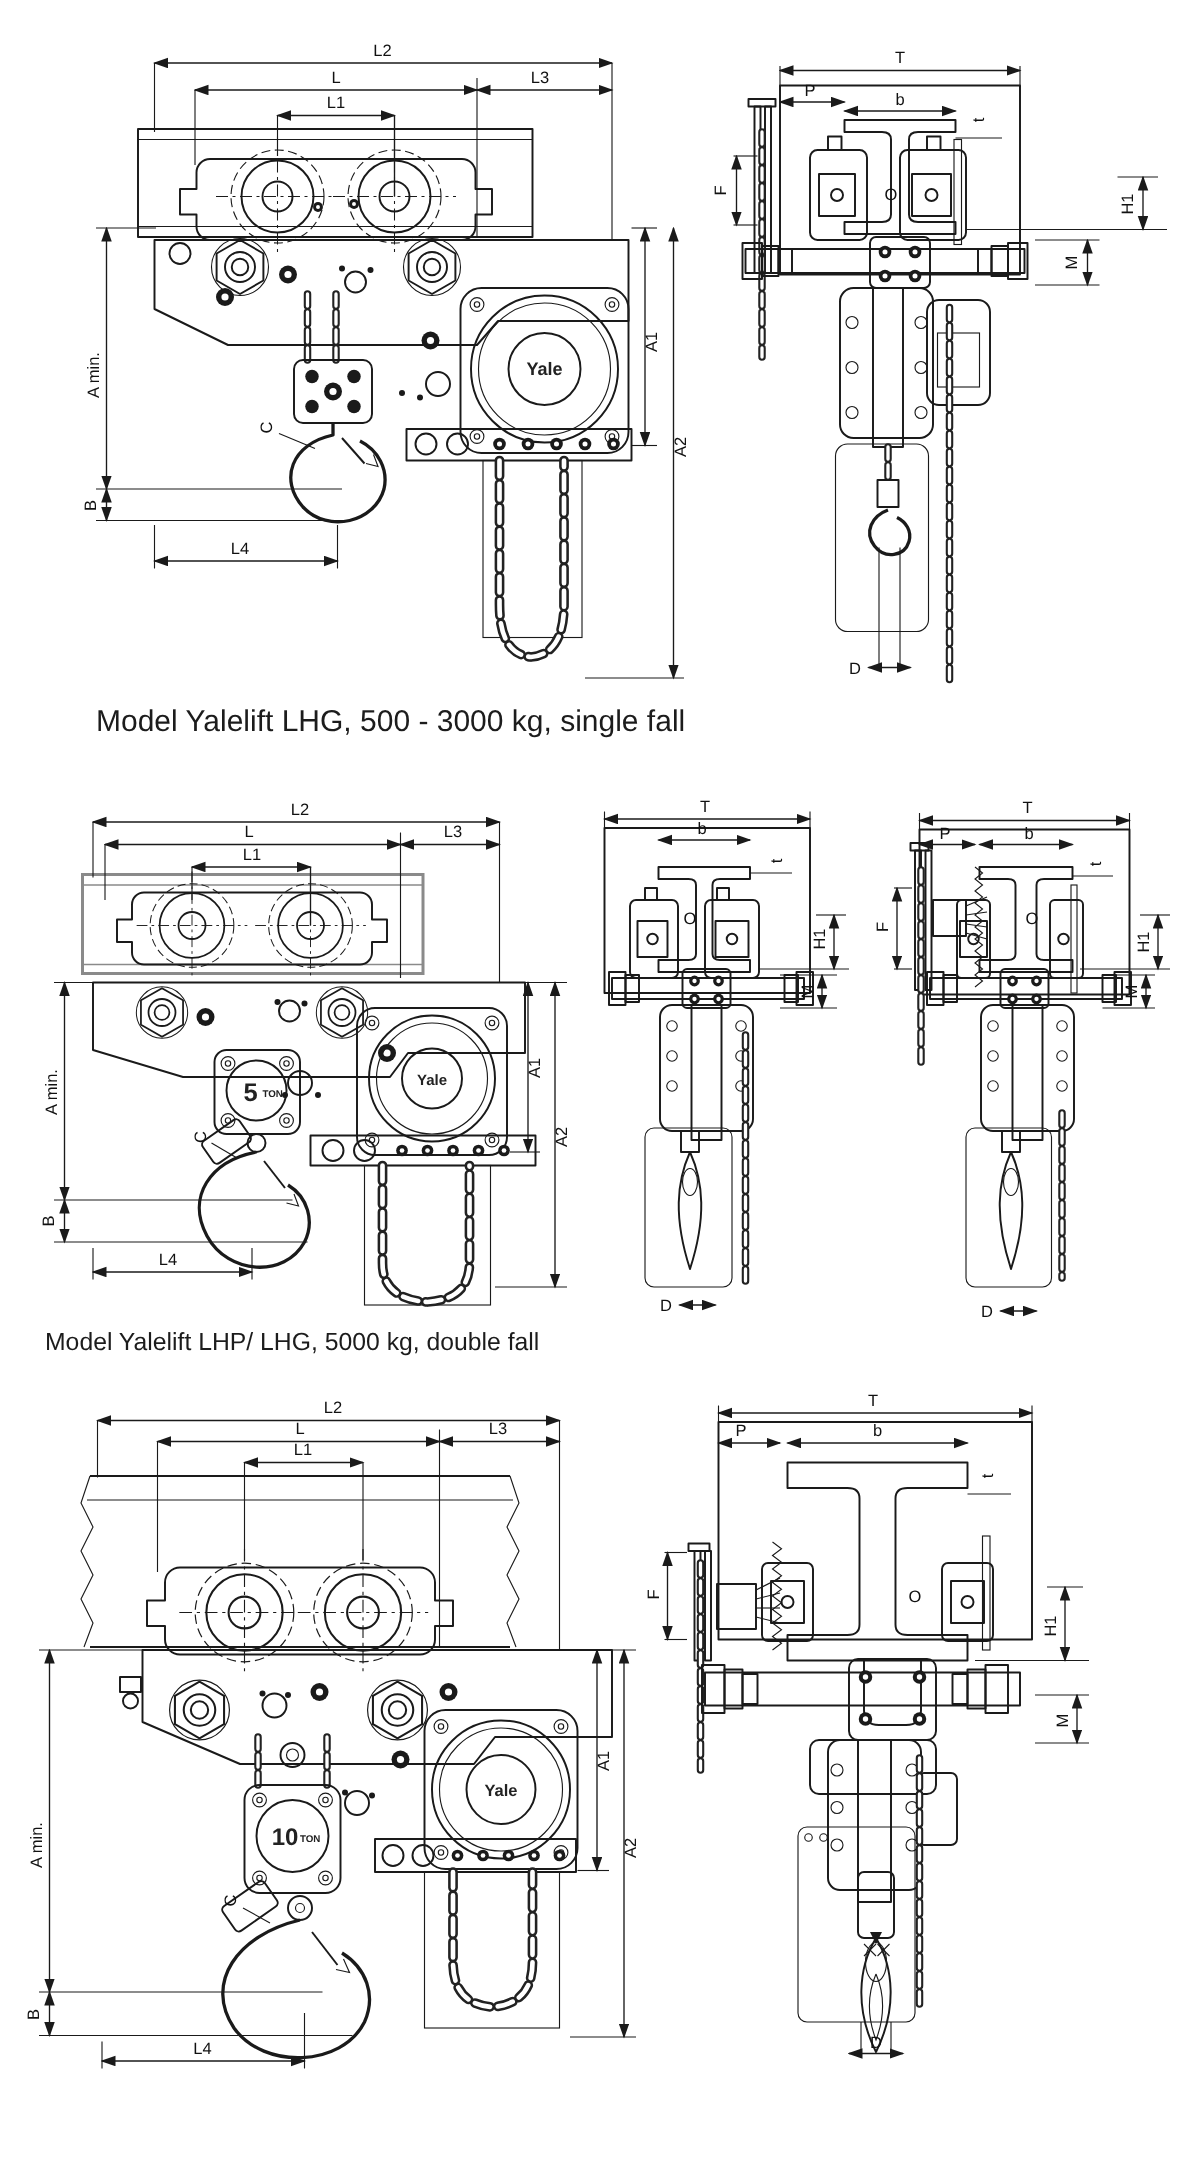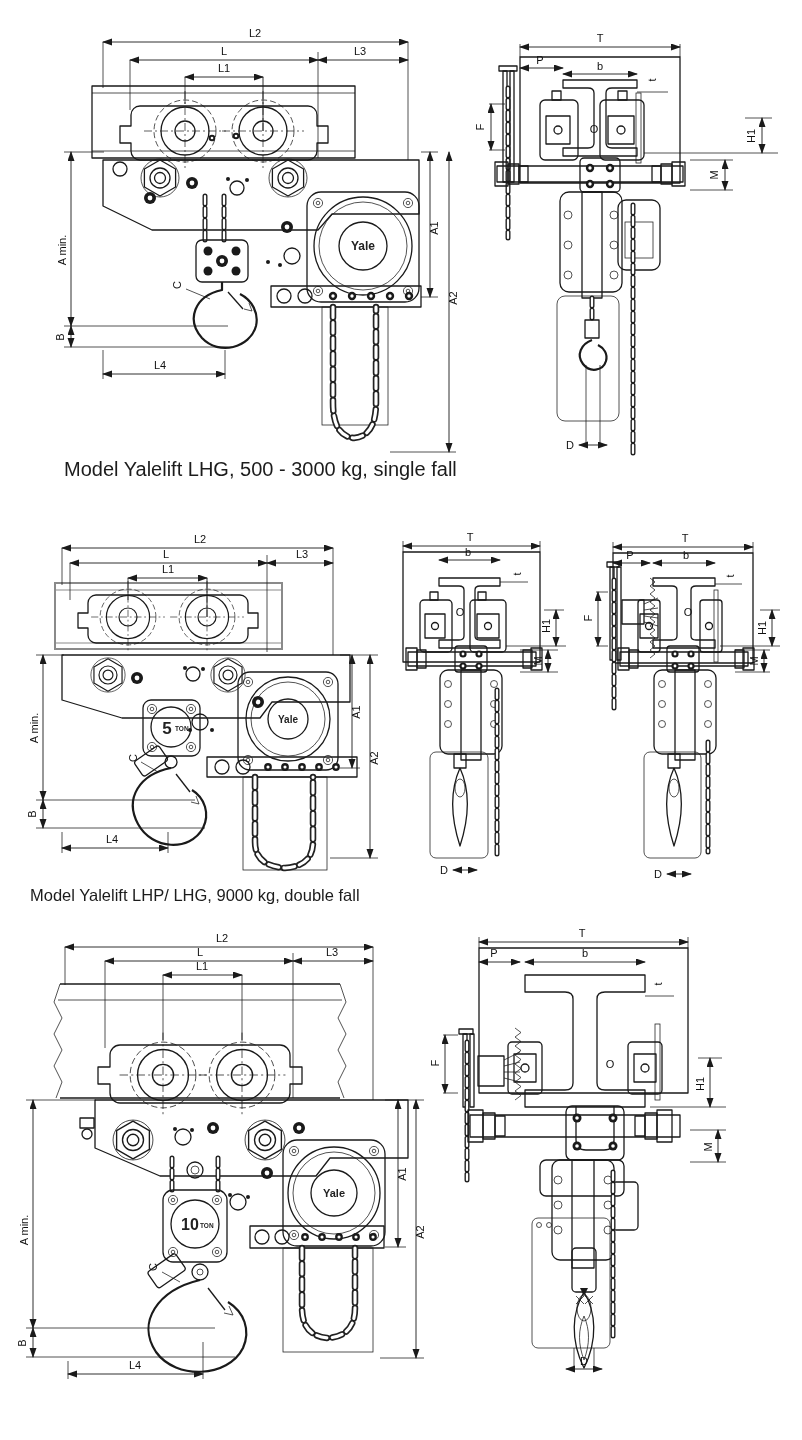--- a/index.html
+++ b/index.html
@@ -1,20 +1,20 @@
 <!DOCTYPE html>
 <html><head>
 <meta charset="utf-8">
 <style>
   html,body{margin:0;padding:0;background:#fff;}
   .canvas{position:relative;width:802px;height:1440px;background:#fff;overflow:hidden;
           font-family:"Liberation Sans",sans-serif;}
   .canvas svg{position:absolute;left:0;top:0;}
   .caption{position:absolute;color:#1c1c1c;white-space:nowrap;}
-  .cap1{left:64px;top:458px;font-size:20px;}
+  .cap1{left:64px;top:470px;font-size:20px;}
   .cap2{left:30px;top:886px;font-size:16.5px;}
   .cap3{left:20px;top:1398px;font-size:16.5px;}
   
   .s {stroke:#1a1a1a;fill:none;stroke-width:1.3;stroke-linejoin:round;}
   .s2{stroke:#1a1a1a;fill:none;stroke-width:2.2;stroke-linejoin:round;}
   .st{stroke:#1a1a1a;fill:none;stroke-width:0.75;}
   .sg{stroke:#8a8a8a;fill:none;stroke-width:2;}
   .sg1{stroke:#8a8a8a;fill:none;stroke-width:1;}
   .sd{stroke:#1a1a1a;fill:none;stroke-width:0.7;stroke-dasharray:8 3 2 3;}
   .dim{stroke:#1a1a1a;fill:none;stroke-width:0.9;}
@@ -736,14 +736,14 @@
       <text class="dl" transform="rotate(-90 712 1147)" x="712" y="1147" text-anchor="middle">M</text>
       <line x1="574" y1="1348" x2="574" y2="1372" class="st"></line>
       <line x1="594" y1="1348" x2="594" y2="1372" class="st"></line>
       <line x1="566" y1="1369" x2="602" y2="1369" class="dim" marker-start="url(#arw)" marker-end="url(#arw)"></line>
       <text class="dl" x="584" y="1365" text-anchor="middle">D</text>
     </g>
   </g>
 </svg>
 
 <div class="caption cap1">Model Yalelift LHG, 500 - 3000 kg, single fall</div>
-<div class="caption cap2">Model Yalelift LHP/ LHG, 9000 kg, double fall</div>
+<div class="caption cap2">Model Yalelift LHP/ LHG, 5000 kg, double fall</div>
 </div>
 
 </body></html>

